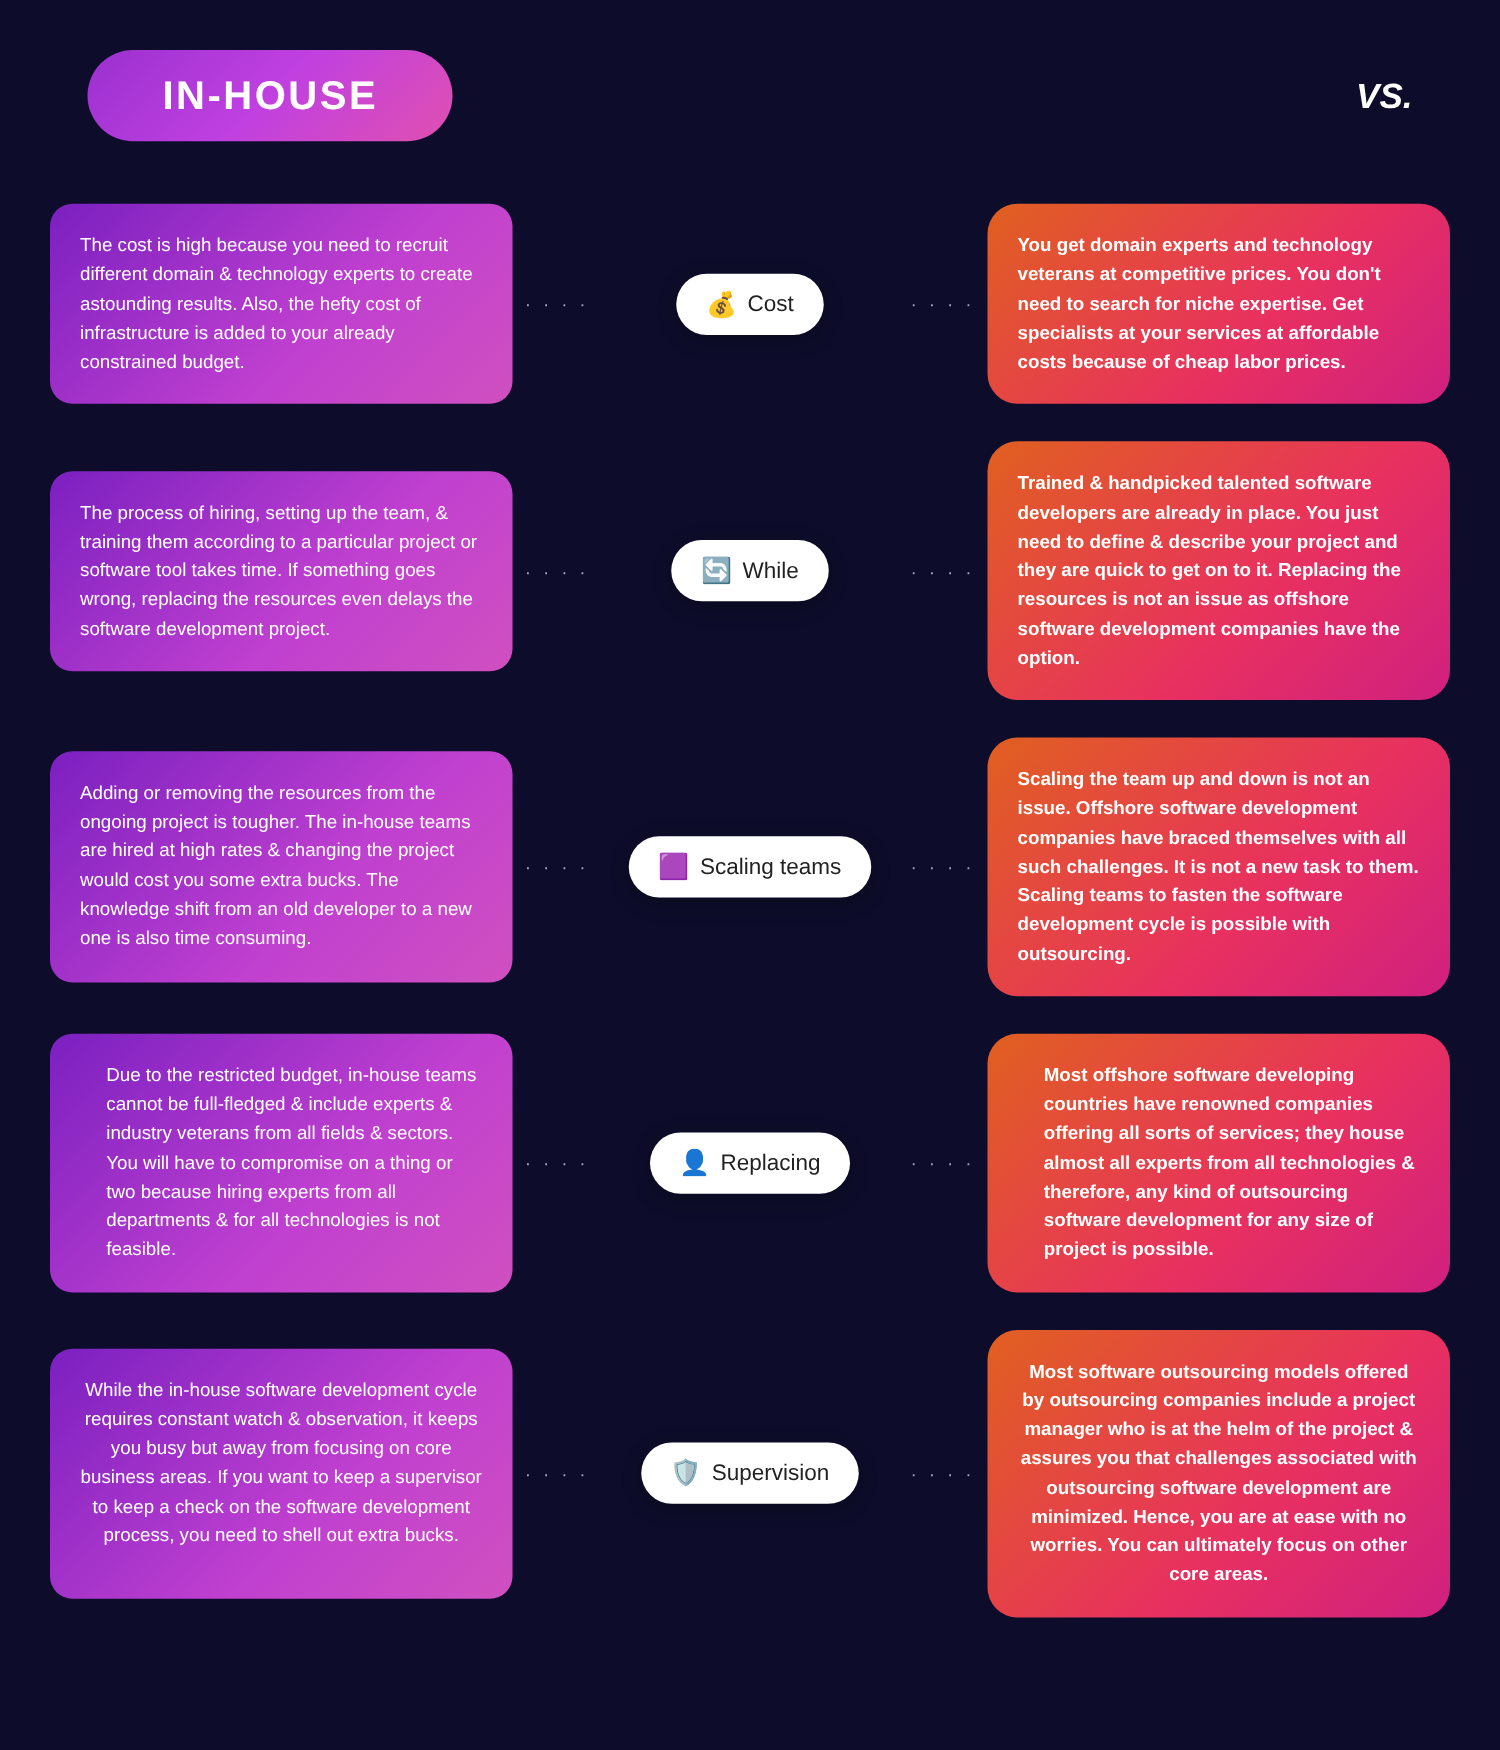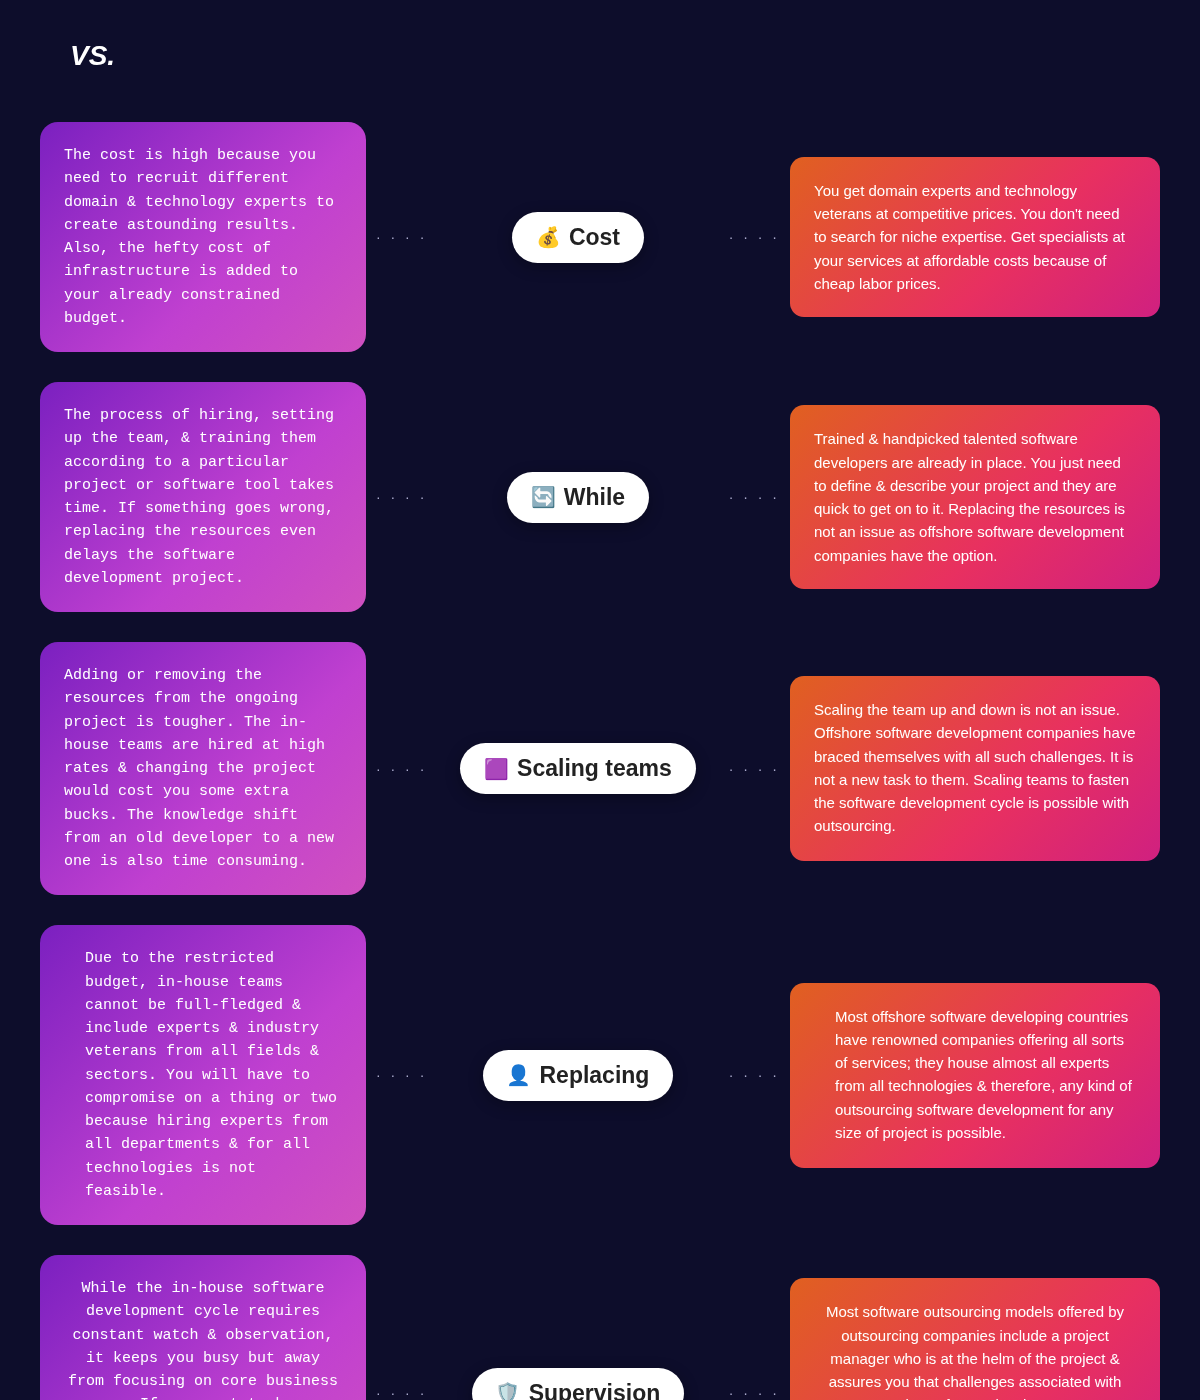--- a/index.html
+++ b/index.html
@@ -62,40 +62,40 @@
 
     
     .comparison-row {
       display: flex;
       align-items: center;
       justify-content: space-between;
       margin-bottom: 30px;
     }
 
     .left-card {
-      width: 326px;
+      width: 370px;
       min-height: 160px;
       background: linear-gradient(135deg, #7b20c0 0%, #c040d0 60%, #d050c0 100%);
       border-radius: 18px;
       padding: 22px 24px;
       color: white;
       font-size: 15px;
       line-height: 1.55;
-      font-family: Liberation Mono, monospace;
     }
 
     .right-card {
       width: 370px;
       min-height: 160px;
       background: linear-gradient(135deg, #e06020 0%, #e83060 60%, #d02080 100%);
-      border-radius: 14px;
+      border-radius: 24px;
       padding: 22px 24px;
       color: white;
       font-size: 15px;
       line-height: 1.55;
+      font-weight: bold;
     }
 
     .center-badge {
       display: flex;
       align-items: center;
       justify-content: center;
       position: relative;
       flex: 1;
     }
 
@@ -127,22 +127,22 @@
       white-space: nowrap;
       box-shadow: 0 4px 15px rgba(0,0,0,0.3);
       z-index: 2;
     }
 
     .badge-icon {
       font-size: 20px;
     }
 
     .badge-label {
-      font-size: 23px;
-      font-weight: 700;
+      font-size: 18px;
+      font-weight: 400;
       color: #222;
     }
 
     
     .row-scaling .left-card,
     .row-scaling .right-card {
       min-height: 185px;
     }
 
     .row-supervision .left-card,
@@ -156,20 +156,23 @@
       min-height: 185px;
       padding-left: 45px;
     }
   </style>
 </head>
 <body>
 
 <div class="page-wrapper">
 
   <div class="header">
+    <div class="header-inhouse">
+      <span>IN-HOUSE</span>
+    </div>
     <div class="header-vs">VS.</div>
   </div>
 
   <div id="rows-container">
       <div class="comparison-row row-cost">
     <div class="left-card">
       The cost is high because you need to recruit different domain &amp; technology experts to create astounding results. Also, the hefty cost of infrastructure is added to your already constrained budget.
     </div>
     <div class="center-badge">
       <div class="badge">

